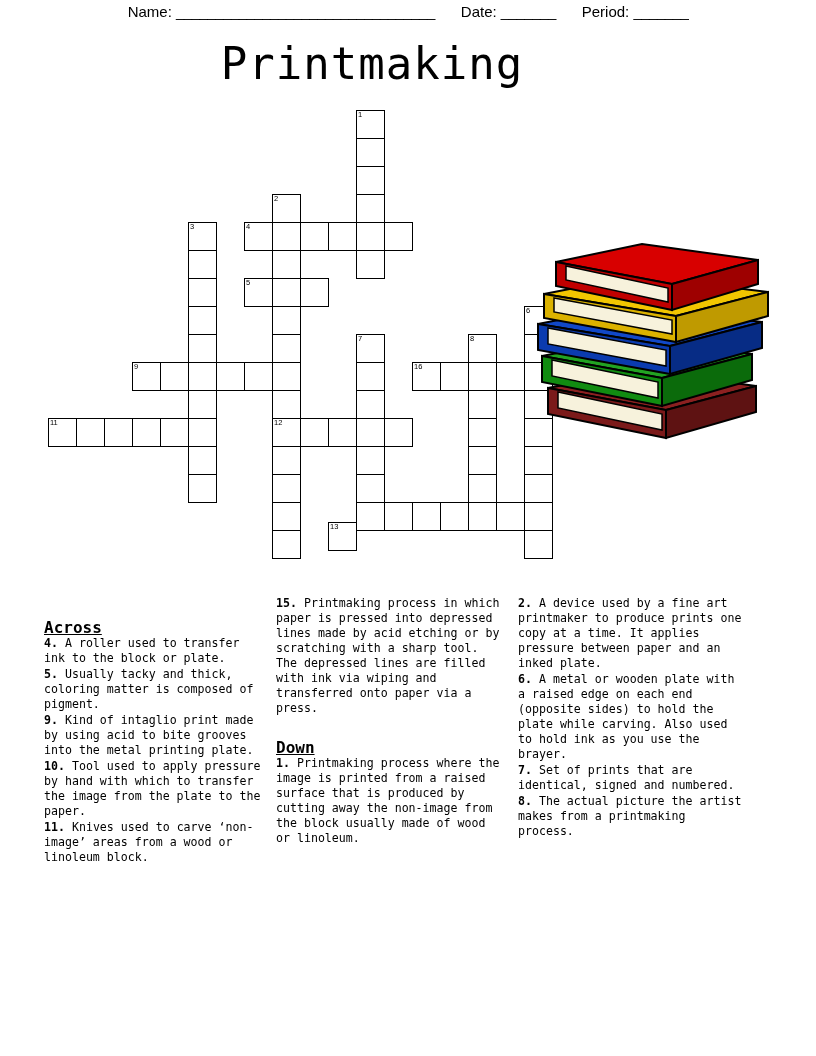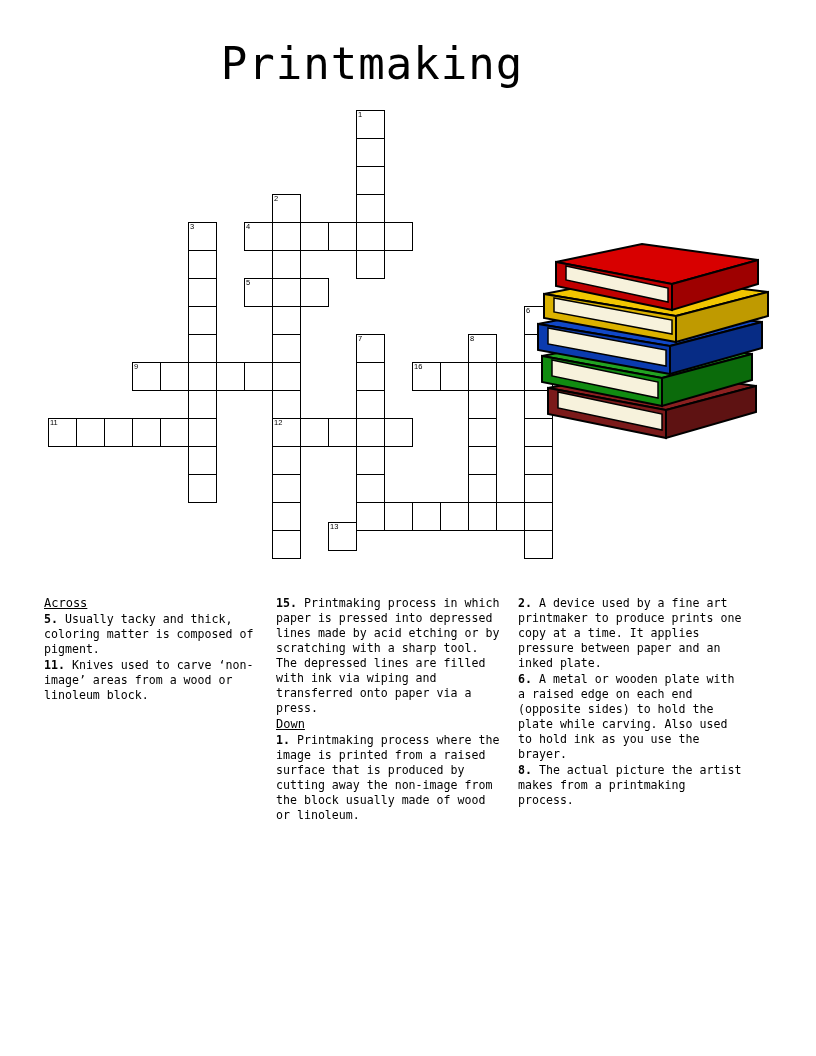--- a/index.html
+++ b/index.html
@@ -105,38 +105,53 @@
     line-height: 15px;
   }
   .col {
     width: 232px;
     padding-right: 14px;
     box-sizing: border-box;
   }
   .col.c2 { width: 242px; }
   .col.c3 { width: 244px; }
   .sec-head {
-    font-weight: normal;
+    font-weight: bold;
     text-decoration: underline;
     font-family: "DejaVu Sans Mono", monospace;
-    font-size: 12px;
+    font-size: 16px;
     margin-bottom: 1px;
+    margin-top: 24px;
   }
   .clue {
     margin-bottom: 1px;
   }
   .clue b {
     font-weight: bold;
   }
 </style>
 </head>
 <body>
 
 <div class="page">
 
+  <div class="header-row">
+    <div class="hdr-field">
+      <span class="hdr-label">Name:</span>
+      <span class="hdr-rule">_________________________________</span>
+    </div>
+    <div class="hdr-field">
+      <span class="hdr-label">Date:</span>
+      <span class="hdr-rule">_______</span>
+    </div>
+    <div class="hdr-field">
+      <span class="hdr-label">Period:</span>
+      <span class="hdr-rule">_______</span>
+    </div>
+  </div>
 
   <div class="title">Printmaking</div>
 
   <div class="grid-area" id="grid-area">
       <div class="cell" style="left: 356px; top: 6px;">
         <span class="num">1</span>
       </div>
       <div class="cell" style="left: 356px; top: 34px;"></div>
       <div class="cell" style="left: 356px; top: 62px;"></div>
       <div class="cell" style="left: 272px; top: 90px;">
@@ -277,24 +292,36 @@
         <path d="M142 46 L228 22 L228 46 L142 72 Z" fill="#9E0000" stroke="#000" stroke-width="2"></path>
         <path d="M36 28 L138 50 L138 64 L36 42 Z" fill="#F7F2DC" stroke="#000" stroke-width="1.5"></path>
       </g>
     </svg>
   </div>
 
   <div class="clues">
     <div class="col c1">
       <div class="sec-head">Across</div>
       <div class="clue">
+        <b>4.</b>
+        <span>A roller used to transfer ink to the block or plate.</span>
+      </div>
+      <div class="clue">
         <b>5.</b>
         <span>Usually tacky and thick, coloring matter is composed of pigment.</span>
       </div>
       <div class="clue">
+        <b>9.</b>
+        <span>Kind of intaglio print made by using acid to bite grooves into the metal printing plate.</span>
+      </div>
+      <div class="clue">
+        <b>10.</b>
+        <span>Tool used to apply pressure by hand with which to transfer the image from the plate to the paper.</span>
+      </div>
+      <div class="clue">
         <b>11.</b>
         <span>Knives used to carve ‘non-image’ areas from a wood or linoleum block.</span>
       </div>
     </div>
 
     <div class="col c2">
       <div class="clue">
         <b>15.</b>
         <span>Printmaking process in which paper is pressed into depressed lines made by acid etching or by scratching with a sharp tool. The depressed lines are filled with ink via wiping and transferred onto paper via a press.</span>
       </div>
@@ -308,19 +335,23 @@
     <div class="col c3">
       <div class="clue">
         <b>2.</b>
         <span>A device used by a fine art printmaker to produce prints one copy at a time. It applies pressure between paper and an inked plate.</span>
       </div>
       <div class="clue">
         <b>6.</b>
         <span>A metal or wooden plate with a raised edge on each end (opposite sides) to hold the plate while carving. Also used to hold ink as you use the brayer.</span>
       </div>
       <div class="clue">
+        <b>7.</b>
+        <span>Set of prints that are identical, signed and numbered.</span>
+      </div>
+      <div class="clue">
         <b>8.</b>
         <span>The actual picture the artist makes from a printmaking process.</span>
       </div>
     </div>
   </div>
 
 </div>
 
 </body></html>

